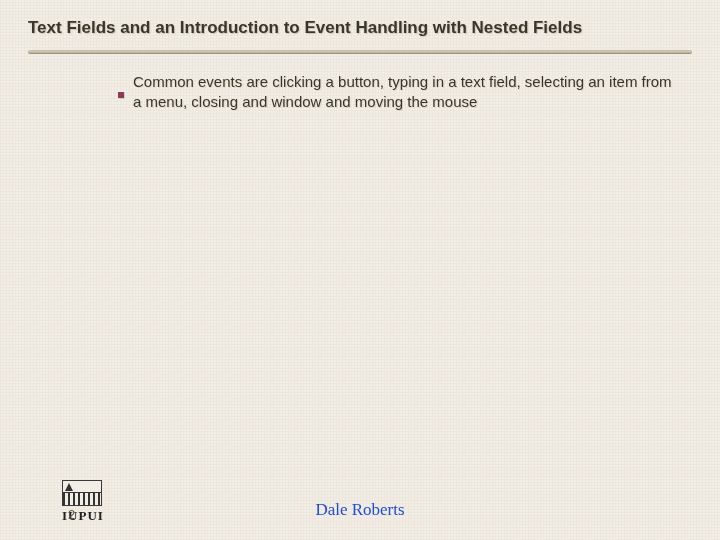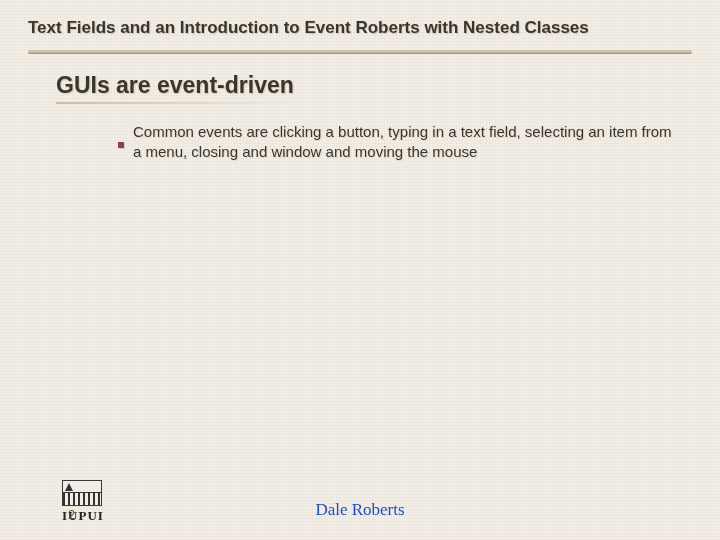--- a/index.html
+++ b/index.html
@@ -151,28 +151,24 @@
     font-family: "Times New Roman", serif;
     font-size: 17px;
     color: #1d4ed8;
   }
 </style>
 </head>
 <body>
 
 <div class="slide">
 
-  <div class="title-bar">Text Fields and an Introduction to Event Roberts with Nested Classes</div>
+  <div class="title-bar">Text Fields and an Introduction to Event Handling with Nested Fields</div>
   <div class="title-underline"></div>
 
   <div class="content">
-    <div class="h1">
-      <span>GUIs are event-driven</span>
-      <div class="h1-underline"></div>
-    </div>
 
 
     <div class="lvl3">
       <div class="bul3"></div>
       <div class="txt">Common events are clicking a button, typing in a text field, selecting an item from a menu, closing and window and moving the mouse</div>
     </div>
 
   </div>
 
   <div class="footer">

